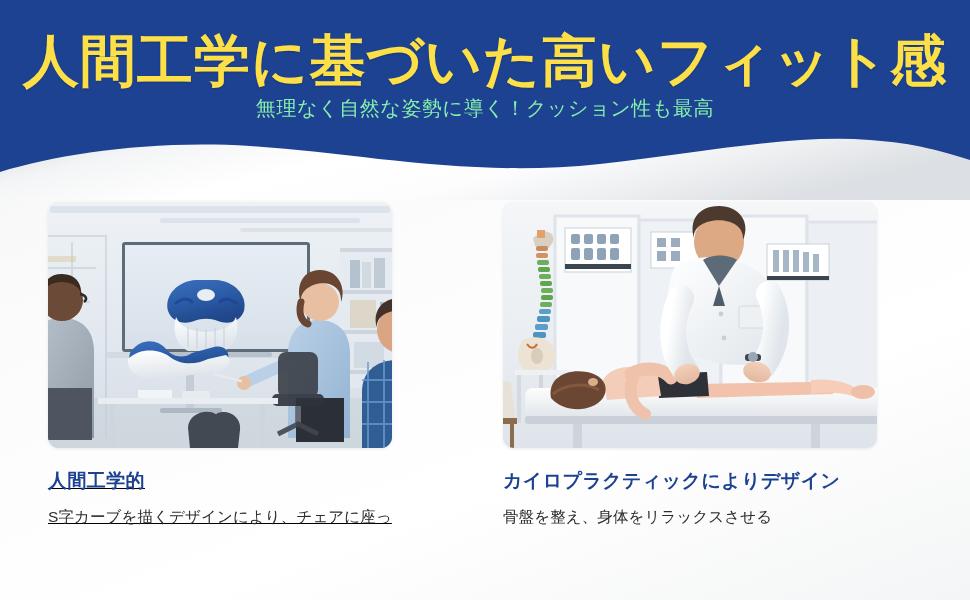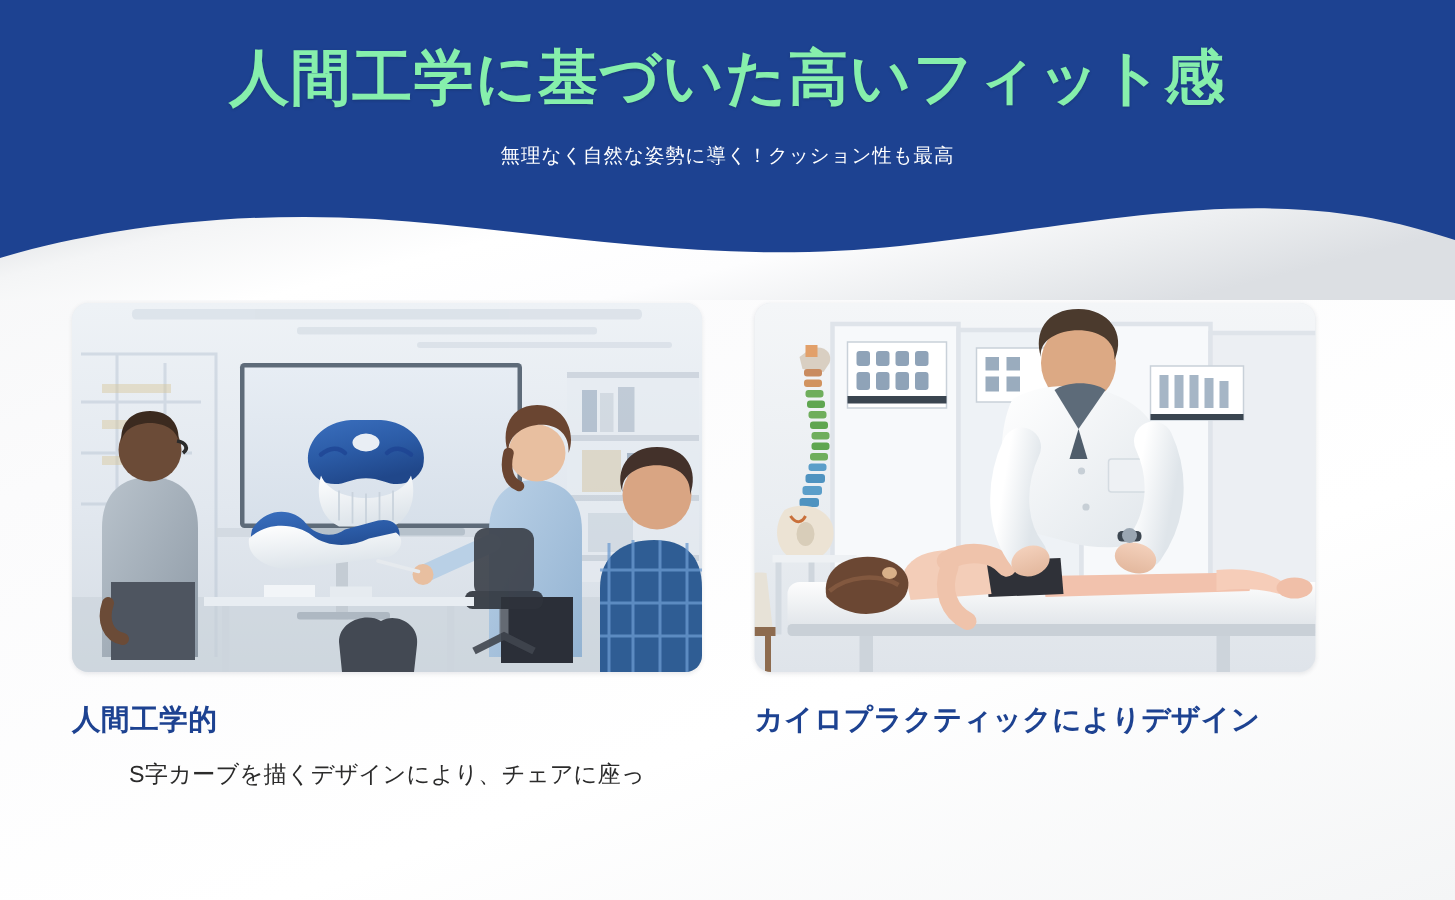--- a/index.html
+++ b/index.html
@@ -12,52 +12,52 @@
   #stage { position:relative; width:970px; height:600px; overflow:hidden; }
 
   
   .hero {
     position:absolute; left:0; top:0; width:970px; height:200px;
     background:#1d4291; overflow:hidden;
   }
   .hero-wave { position:absolute; left:0; bottom:0; width:970px; height:80px; display:block; }
   .hero-title {
     position:absolute; left:0; top:29px; width:970px; text-align:center;
-    color:#86efac; font-size:40px; font-weight:700; letter-spacing:1px;
+    color:#fde047; font-size:56px; font-weight:700; letter-spacing:1px;
     line-height:1.15; white-space:nowrap;
     text-shadow:0 1px 2px rgba(0,0,0,.18);
   }
   .hero-sub {
     position:absolute; left:0; top:95px; width:970px; text-align:center;
-    color:#ffffff; font-size:13px; font-weight:500; letter-spacing:.6px;
+    color:#86efac; font-size:20px; font-weight:500; letter-spacing:.6px;
     white-space:nowrap;
   }
 
   
   .cards { position:absolute; left:0; top:200px; width:970px; height:400px; }
   .card { position:absolute; top:2px; }
-  .card.left  { left:48px;  width:420px; }
+  .card.left  { left:48px;  width:344px;text-decoration:underline; }
   .card.right { left:503px; width:374px; }
 
   .photo {
     width:100%; height:246px; border-radius:11px; overflow:hidden;
     position:relative; background:#e9edf1;
     box-shadow:0 1px 3px rgba(40,50,70,.10);
   }
   .photo svg { display:block; width:100%; height:100%; }
 
   .cap-title {
     margin-top:22px; font-size:19px; font-weight:700; color:#1d4291;
     letter-spacing:.4px; line-height:1.2; white-space:nowrap;
   }
   .cap-body {
     margin-top:11px; font-size:15.5px; color:#2b2b2b; line-height:1.62;
     letter-spacing:.1px;
   }
-  .cap-body span { display:block; white-space:nowrap;text-align:center; }
+  .cap-body span { display:block; white-space:nowrap; }
 </style>
 </head>
 <body>
 
 <div id="stage">
 
   <div class="hero">
     <div class="hero-title">人間工学に基づいた高いフィット感</div>
     <div class="hero-sub">無理なく自然な姿勢に導く！クッション性も最高</div>
 
@@ -386,16 +386,19 @@
 
             <ellipse cx="206" cy="172" rx="13" ry="10" fill="url(#skin)" transform="rotate(-18 206 172)"></ellipse>
             <ellipse cx="276" cy="170" rx="14" ry="10" fill="url(#skin)" transform="rotate(14 276 170)"></ellipse>
 
             <rect x="264" y="152" width="16" height="7" rx="3" fill="#3d4751"></rect>
             <circle cx="272" cy="155" r="5" fill="#9aa6b2"></circle>
           </g>
         </svg>
       </div>
       <div class="cap-title">カイロプラクティックによりデザイン</div>
+      <div class="cap-body">
+        <span>骨盤を整え、身体をリラックスさせる</span>
+      </div>
     </div>
 
   </div>
 </div>
 
 </body></html>

